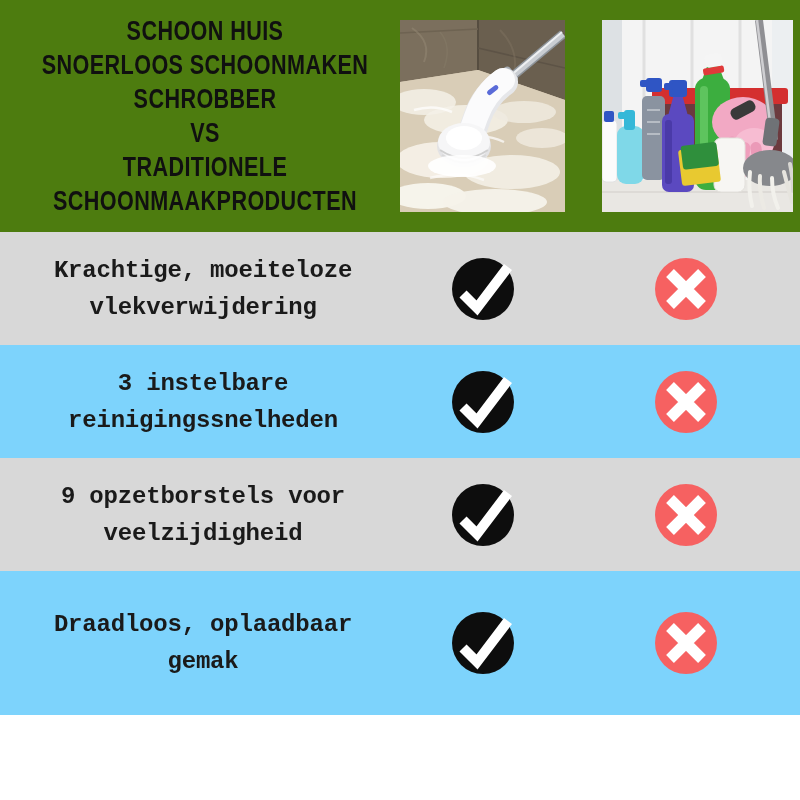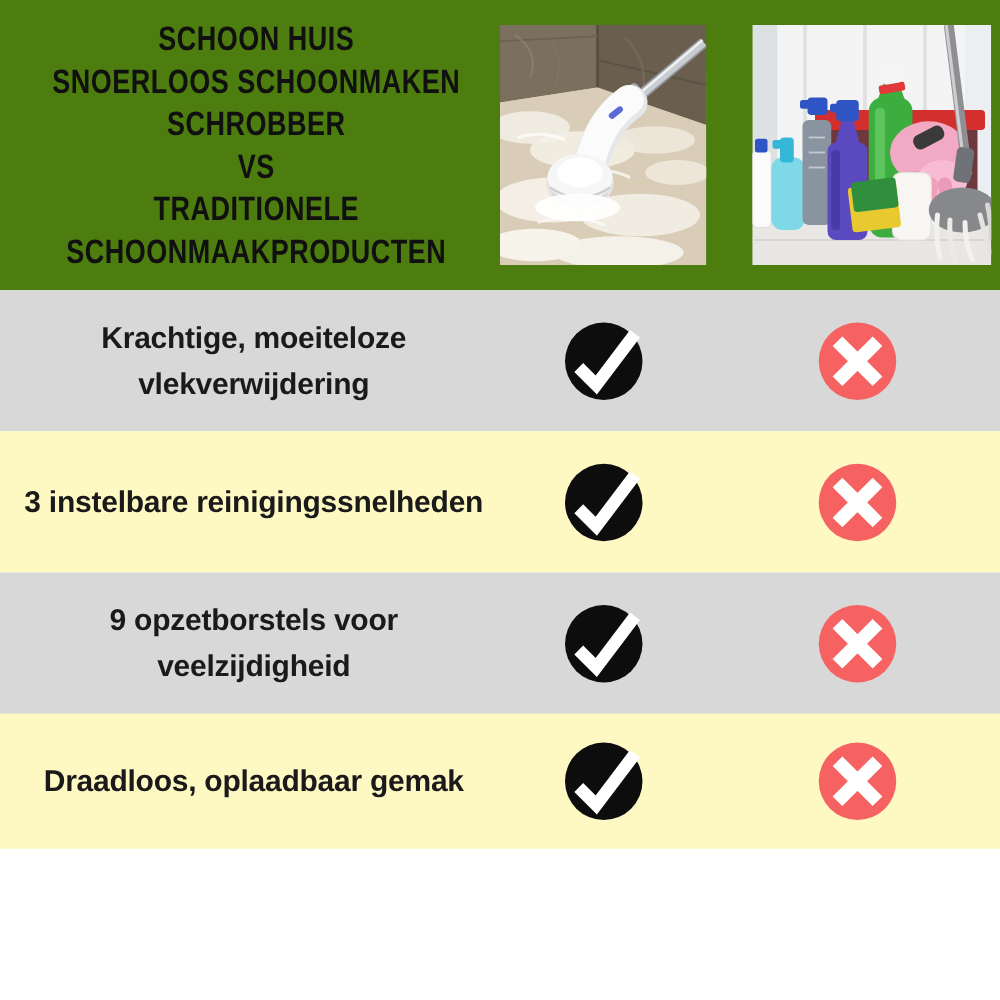--- a/index.html
+++ b/index.html
@@ -21,28 +21,28 @@
     font-size:27px; line-height:34px; font-weight:bold;
     color:#101010; white-space:nowrap; letter-spacing:0.5px; text-align:center;
   }
   .photo { position:absolute; top:20px; display:block; }
   .photo svg { display:block; width:100%; height:100%; }
   .photo-left  { left:400px; width:165px; height:192px; }
   .photo-right { left:602px; width:191px; height:192px; }
 
   
   .rows { position:absolute; top:232px; left:0; width:800px; }
-  .row { position:relative; height:113px; background:#fef9c3; }
+  .row { position:relative; height:113px; background:#7dd3fc; }
   .row:nth-child(odd) { background:#d8d8d8; }
-  .row:last-child { height:108px; }
+  .row:last-child { height:144px; }
   .feature {
     position:absolute; left:14px; top:50%; transform:translateY(-50%);
     width:378px; text-align:center;
     font-weight:bold; font-size:24px; line-height:37px;
-    color:#1a1a1a; letter-spacing:-0.2px;
+    color:#1a1a1a; letter-spacing:-0.2px;font-family:Liberation Mono, monospace;
   }
   .icon { position:absolute; top:50%; transform:translateY(-50%); width:64px; height:64px; }
   .icon svg { display:block; width:64px; height:64px; }
   .icon-check { left:451px; }
   .icon-cross { left:654px; }
 </style>
 </head>
 <body>
 
 <div class="canvas">

